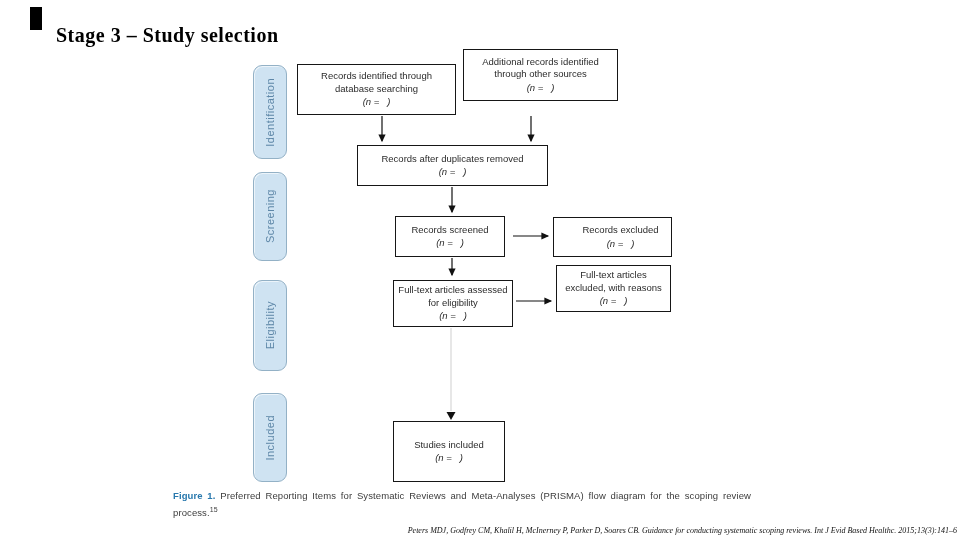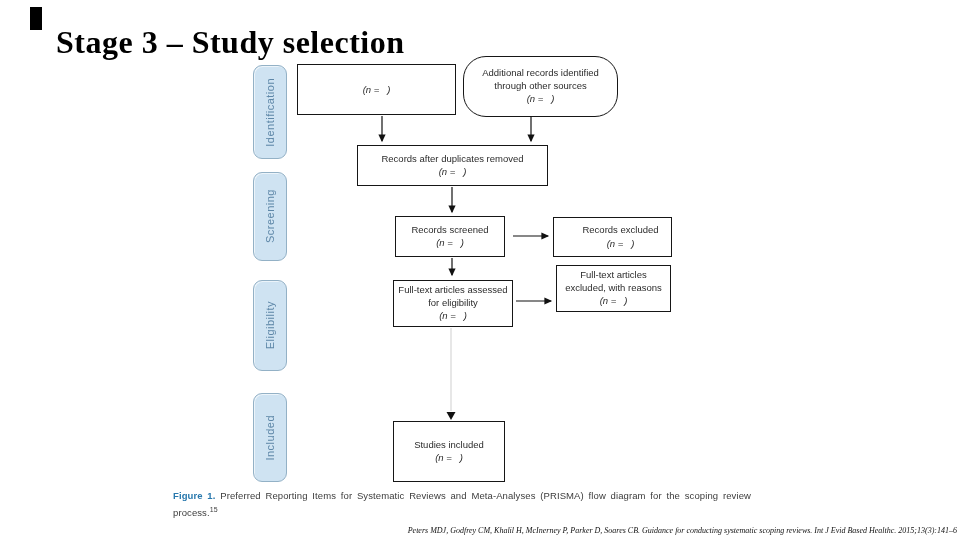--- a/index.html
+++ b/index.html
@@ -4,21 +4,21 @@
 <style>
   html,body { margin:0; padding:0; background:#fff; }
   .slide {
     position:relative; width:960px; height:540px; background:#ffffff;
     overflow:hidden; font-family:"Liberation Sans", sans-serif;
   }
   .corner-mark { position:absolute; left:30px; top:7px; width:12px; height:23px; background:#000; }
   .page-title {
     position:absolute; left:56px; top:24px;
     font-family:"Liberation Serif", serif; font-weight:bold;
-    font-size:32px; color:#000; letter-spacing:0.5px; white-space:nowrap;text-align:right;
+    font-size:20px; color:#000; letter-spacing:0.5px; white-space:nowrap;text-align:right;
   }
   
   .stage {
     position:absolute; left:253px; width:34px;
     background:#cfe3f2; border:1px solid #93b1c6; border-radius:9px;
     box-sizing:border-box; display:flex; align-items:center; justify-content:center;
     box-shadow: inset 1px 1px 0 rgba(255,255,255,0.6);
   }
   .stage-label {
     writing-mode:vertical-rl; transform:rotate(180deg);
@@ -66,24 +66,25 @@
       <span class="stage-label">Screening</span>
     </div>
     <div class="stage" style="top:280px;height:91px;">
       <span class="stage-label">Eligibility</span>
     </div>
     <div class="stage" style="top:393px;height:89px;">
       <span class="stage-label">Included</span>
     </div>
 
     <div class="fbox" style="left:297px;top:64px;width:159px;height:51px;">
+      <div class="fbox-text">Records identified through database searching</div>
       <div class="fbox-n">(n =&nbsp;&nbsp;&nbsp;)</div>
     </div>
 
-    <div class="fbox" style="left:463px;top:56px;width:155px;height:61px;border-radius:23px;">
+    <div class="fbox" style="left:463px;top:49px;width:155px;height:52px;">
       <div class="fbox-text">Additional records identified through other sources</div>
       <div class="fbox-n">(n =&nbsp;&nbsp;&nbsp;)</div>
     </div>
 
     <div class="fbox" style="left:357px;top:145px;width:191px;height:41px;">
       <div class="fbox-text">Records after duplicates removed</div>
       <div class="fbox-n">(n =&nbsp;&nbsp;&nbsp;)</div>
     </div>
 
     <div class="fbox" style="left:395px;top:216px;width:110px;height:41px;">

